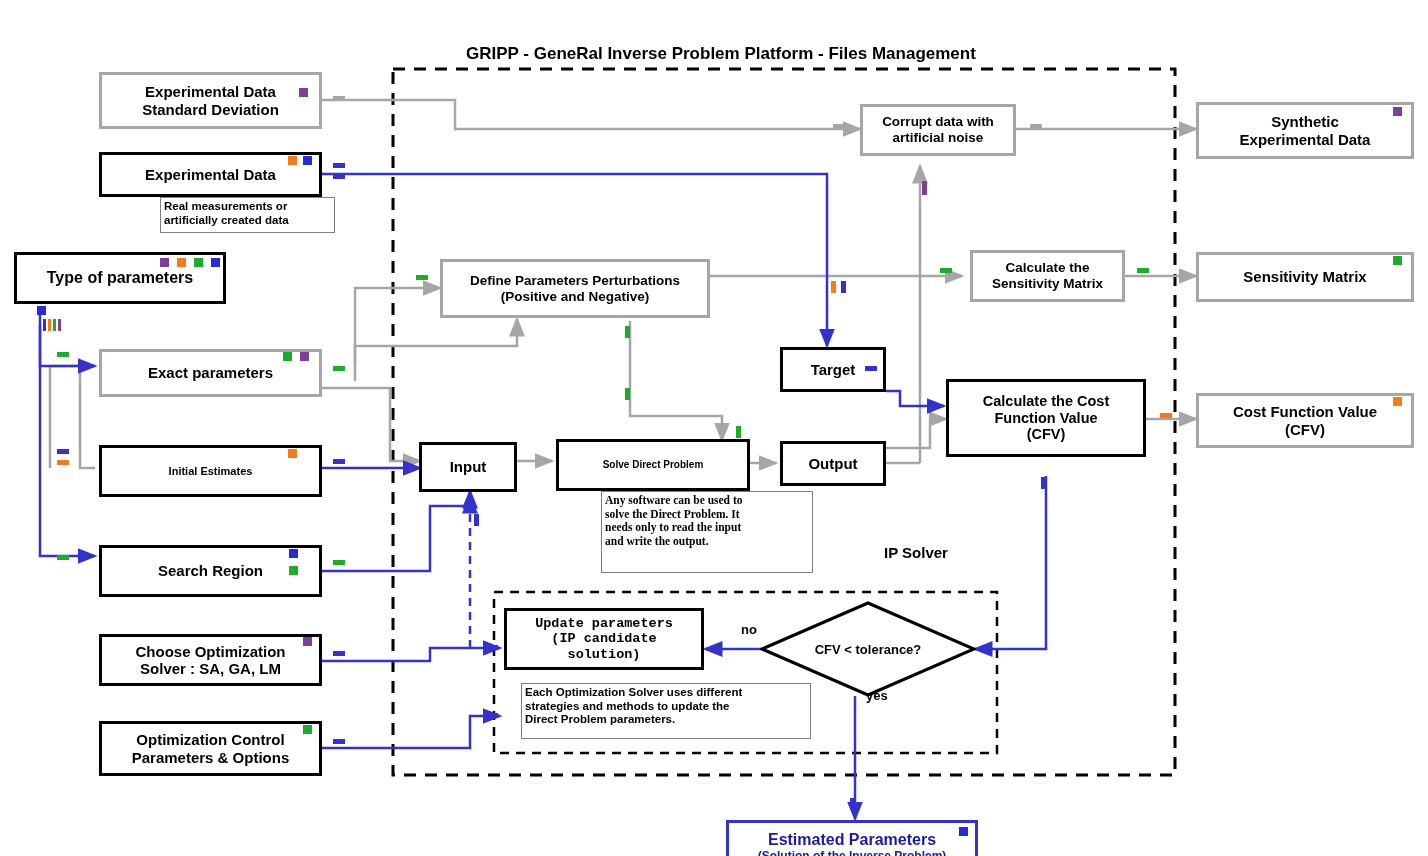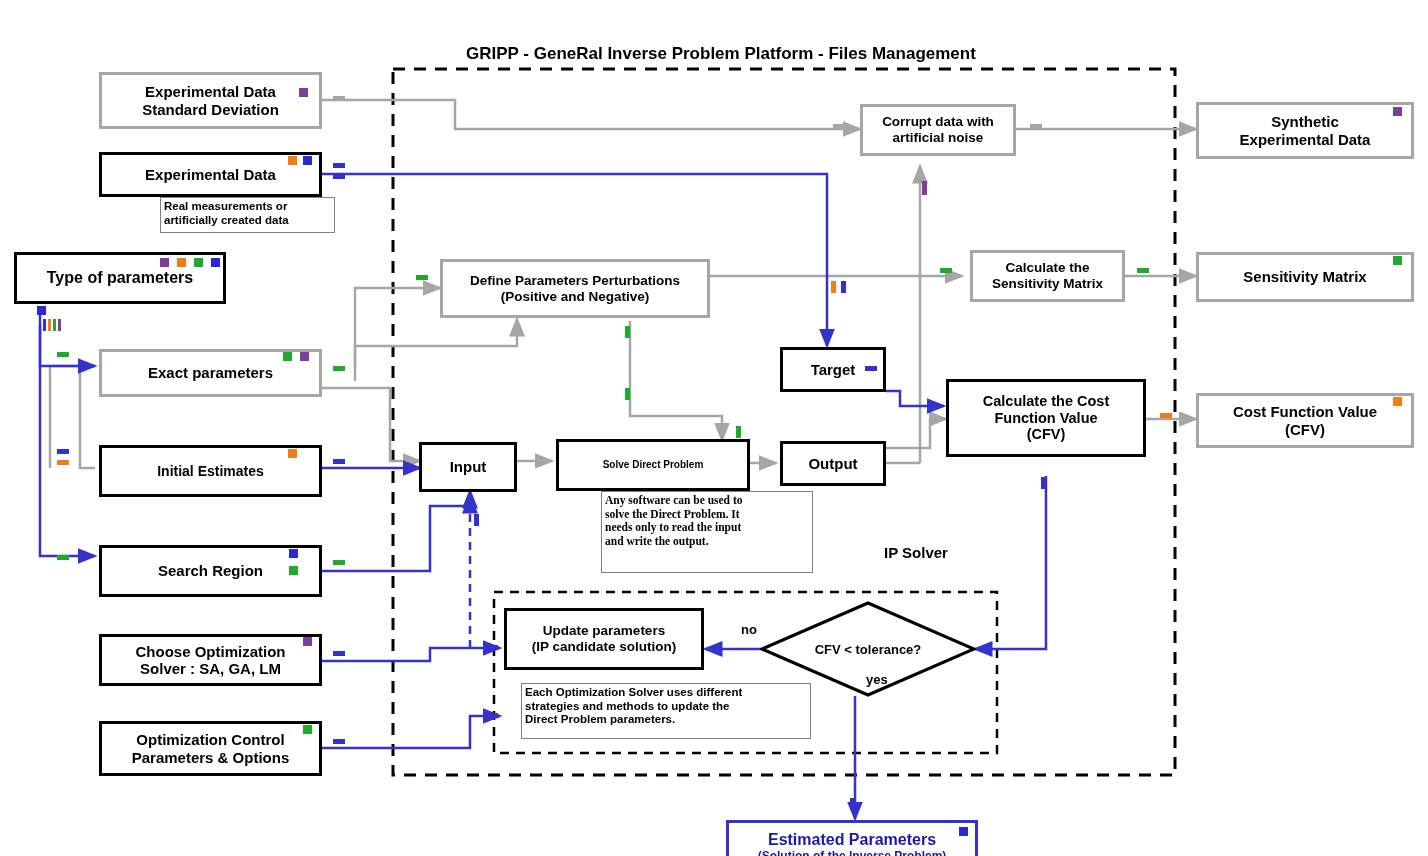--- a/index.html
+++ b/index.html
@@ -214,21 +214,21 @@
   <div class="swatch" style="left:211px; top:222px; background:#2a2ad4;"></div>
 
   <div class="node gray-box" style="left:99px; top:313px; width:223px; height:48px; font-size:15px;">
     <div class="lines">
       <div>Exact parameters</div>
     </div>
   </div>
   <div class="swatch" style="left:283px; top:316px; background:#1faa2b;"></div>
   <div class="swatch" style="left:300px; top:316px; background:#7d3f98;"></div>
 
-  <div class="node black-box" style="left:99px; top:409px; width:223px; height:52px; font-size:14px;">
+  <div class="node black-box" style="left:99px; top:409px; width:223px; height:52px; font-size:11px;">
     <div class="lines">
       <div>Initial Estimates</div>
     </div>
   </div>
   <div class="swatch" style="left:288px; top:413px; background:#f07c1a;"></div>
 
   <div class="node black-box" style="left:99px; top:509px; width:223px; height:52px; font-size:15px;">
     <div class="lines">
       <div>Search Region</div>
     </div>
@@ -327,38 +327,38 @@
   <div class="node gray-box" style="left:1196px; top:357px; width:218px; height:55px; font-size:15px;">
     <div class="lines">
       <div>Cost Function Value</div>
       <div>(CFV)</div>
     </div>
   </div>
   <div class="swatch" style="left:1393px; top:361px; background:#f07c1a;"></div>
 
   <div class="ipsolver-title" style="left:884px; top:508px;">IP Solver</div>
 
-  <div class="node black-box" style="left:504px; top:572px; width:200px; height:62px; font-size:13.5px;">
+  <div class="node black-box" style="left:504px; top:572px; width:200px; height:62px; font-size:13.5px;font-family:Liberation Mono, monospace;">
     <div class="lines">
       <div>Update parameters</div>
       <div>(IP candidate solution)</div>
     </div>
   </div>
   <div class="note" style="left:521px; top:647px; width:290px; height:56px; white-space:pre-line;">Each Optimization Solver uses different
 strategies and methods to update the
 Direct Problem parameters.</div>
 
   <div class="diamond" style="left:760px; top:565px; width:216px; height:96px;">
     <svg width="216" height="96">
       <polygon points="108,2 214,48 108,94 2,48" fill="#ffffff" stroke="#000000" stroke-width="3"></polygon>
     </svg>
     <div class="dlabel">CFV &lt; tolerance?</div>
   </div>
   <div class="label-txt" style="left:741px; top:586px;">no</div>
-  <div class="label-txt" style="left:866px; top:636px;">yes</div>
+  <div class="label-txt" style="left:866px; top:652px;">yes</div>
 
   <div class="node blue-box" style="left:726px; top:784px; width:252px; height:55px;">
     <div class="lines">
       <div style="font-size:16px;">Estimated Parameters</div>
       <div class="sublabel">(Solution of the Inverse Problem)</div>
     </div>
   </div>
   <div class="swatch" style="left:959px; top:791px; background:#2a2ad4;"></div>
 
   <div class="swatch" style="left:333px; top:60px; width:12px; height:5px; background:#a6a6a6;"></div>

